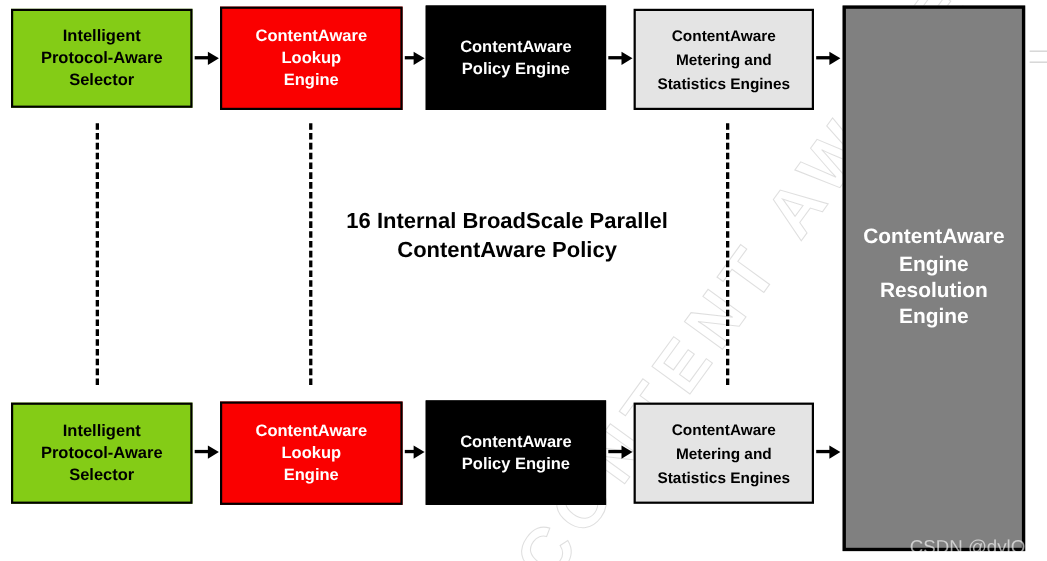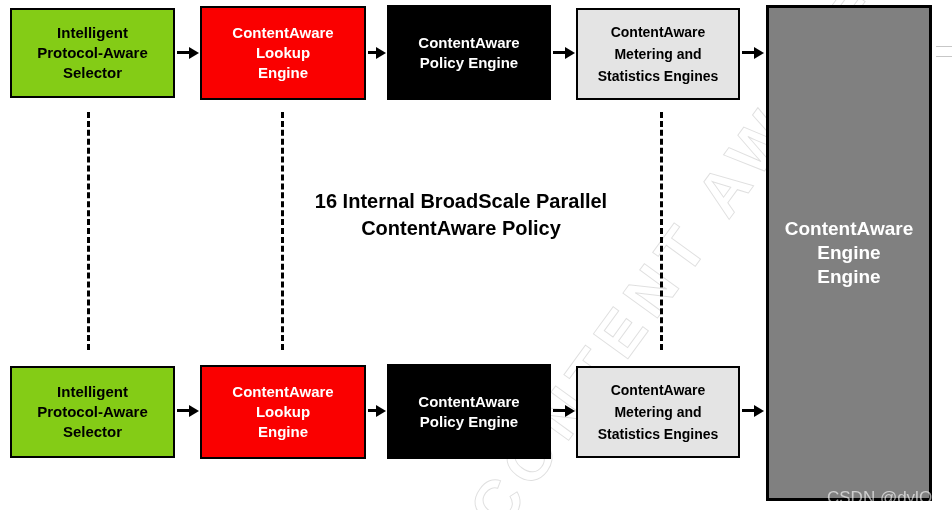--- a/index.html
+++ b/index.html
@@ -220,18 +220,19 @@
     <span class="line">ContentAware</span>
     <span class="line">Metering and</span>
     <span class="line">Statistics Engines</span>
   </div>
 
   <div class="arrow" style="left:742px; top:409px; width:13px;"></div>
 
   <div class="node node-gray" style="left:766px; top:5px; width:166px; height:496px;">
     <span class="line">ContentAware</span>
     <span class="line">Engine</span>
+    <span class="line">Resolution</span>
     <span class="line">Engine</span>
   </div>
 
   <div class="wm-csdn" style="left:827px; top:488px;">CSDN @dylQQ</div>
 
 </div>
 
 </body></html>

